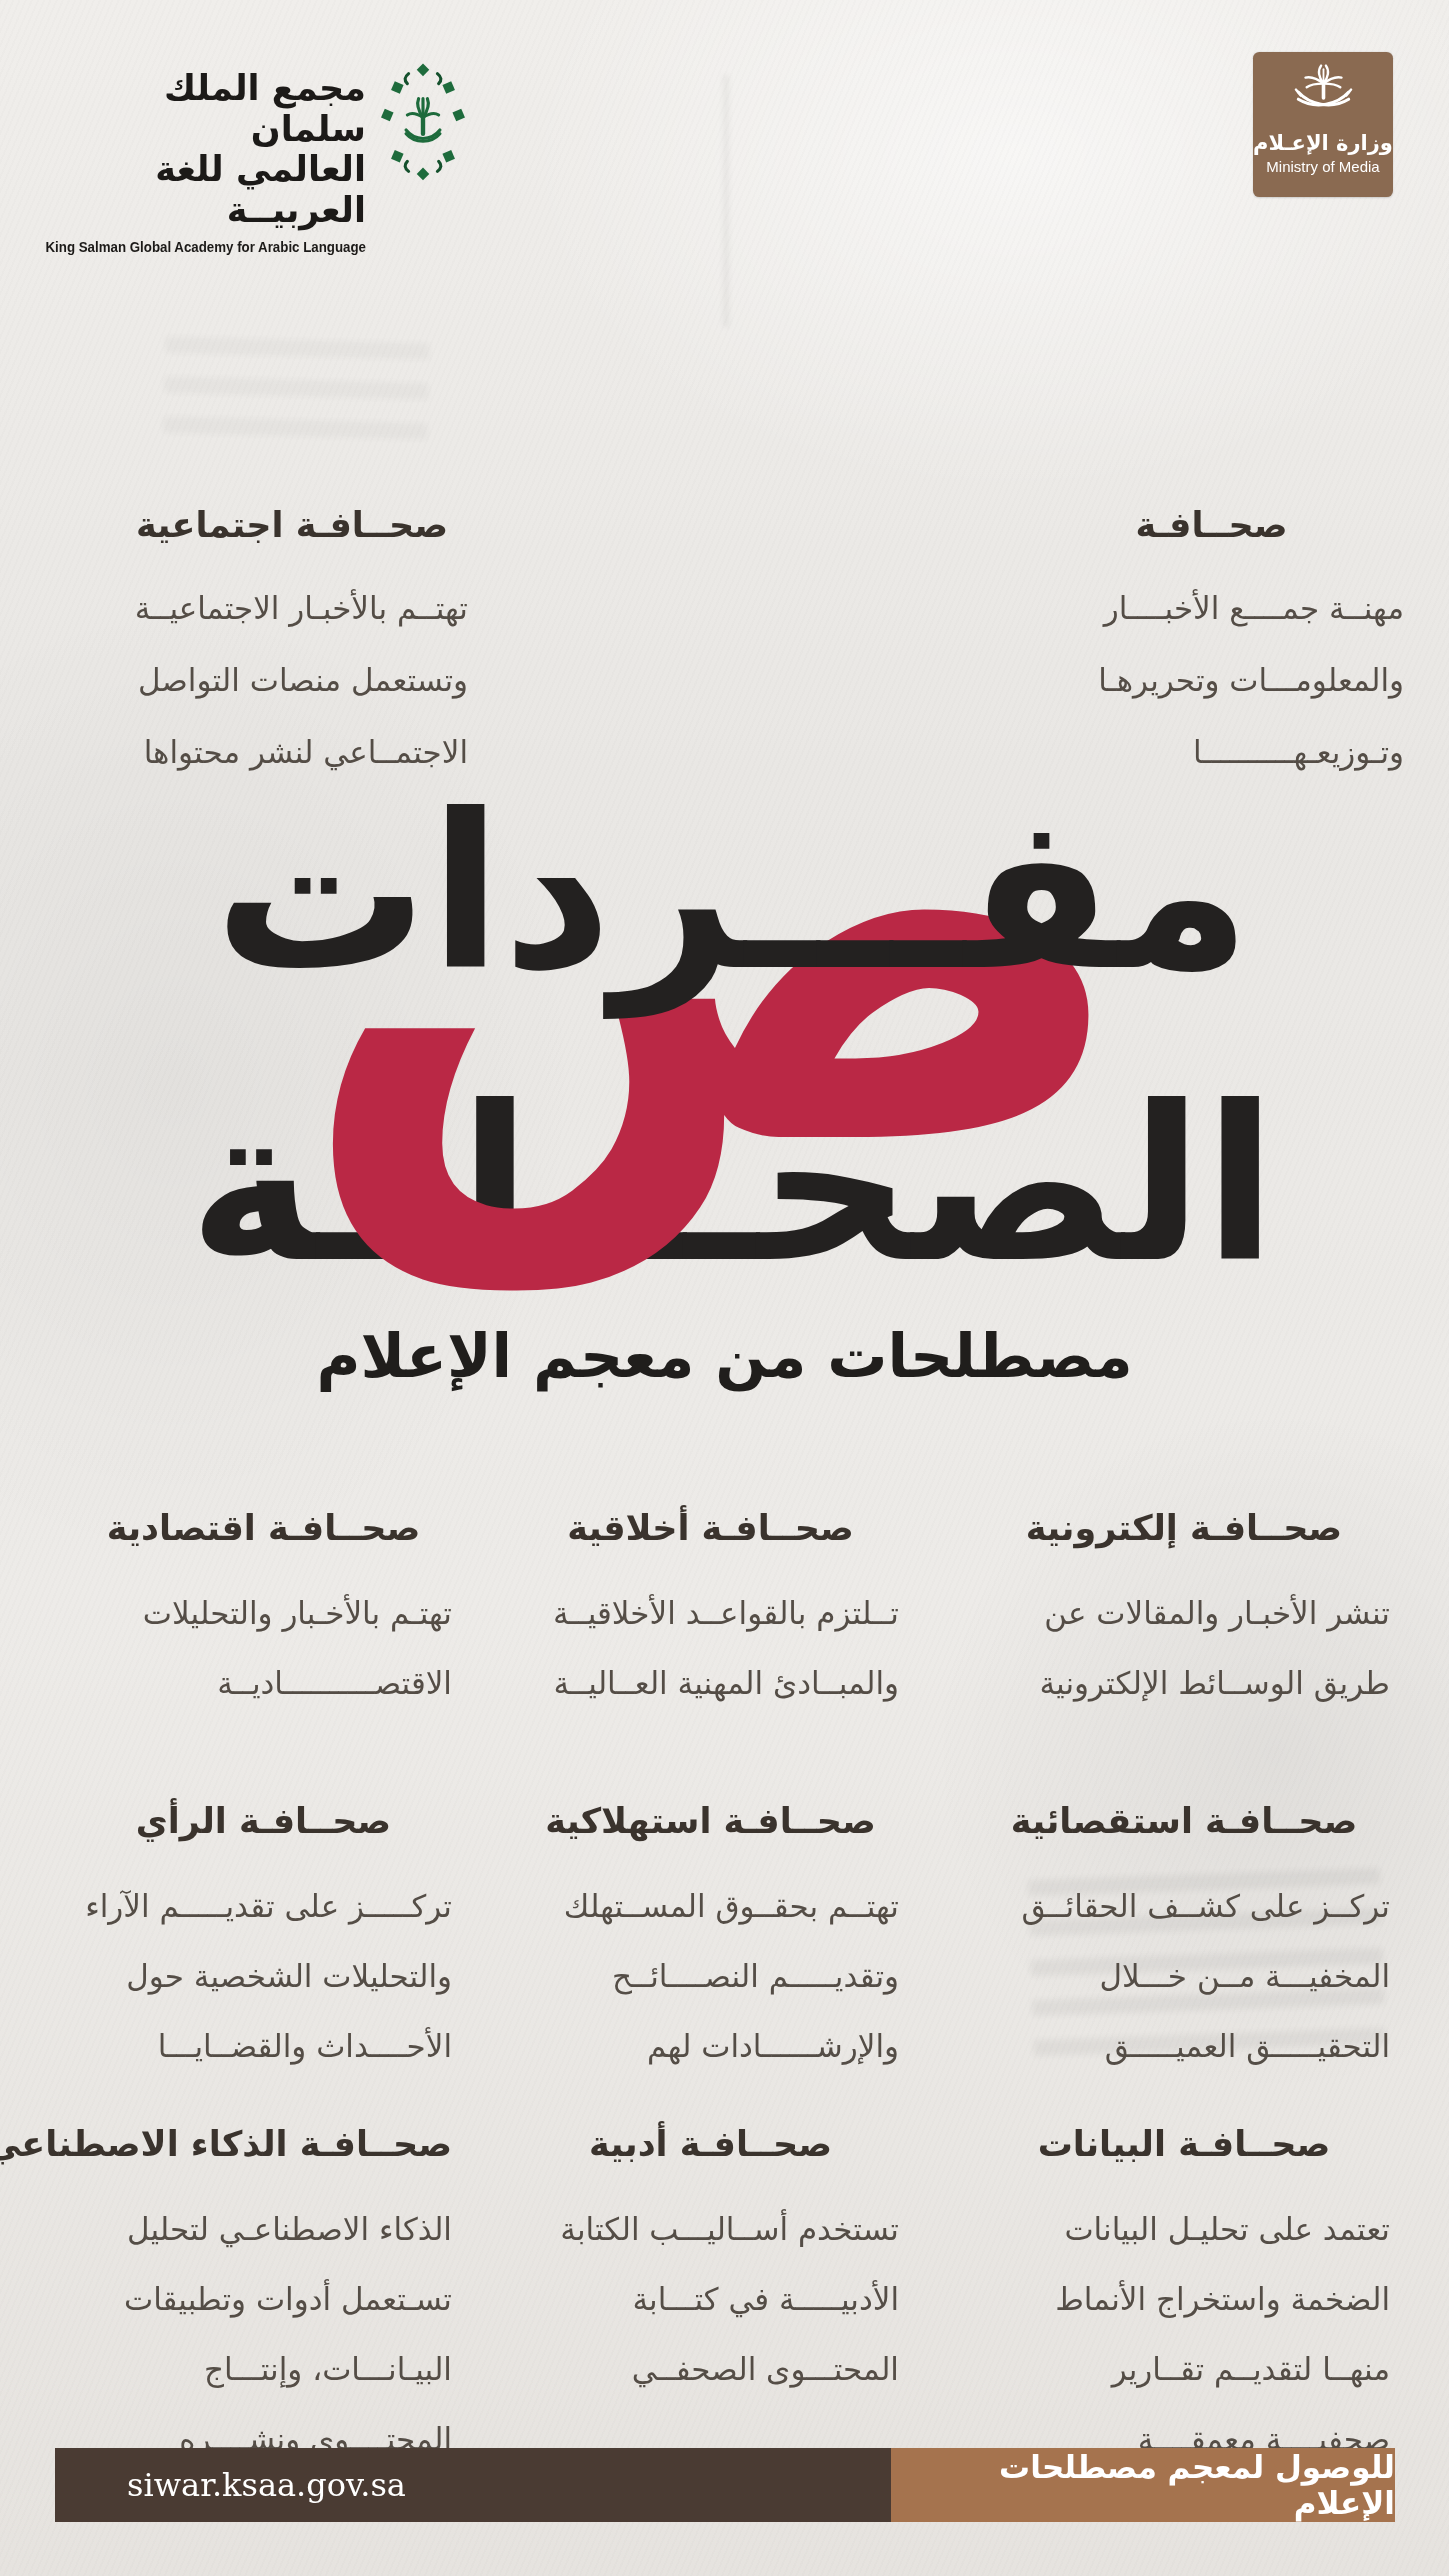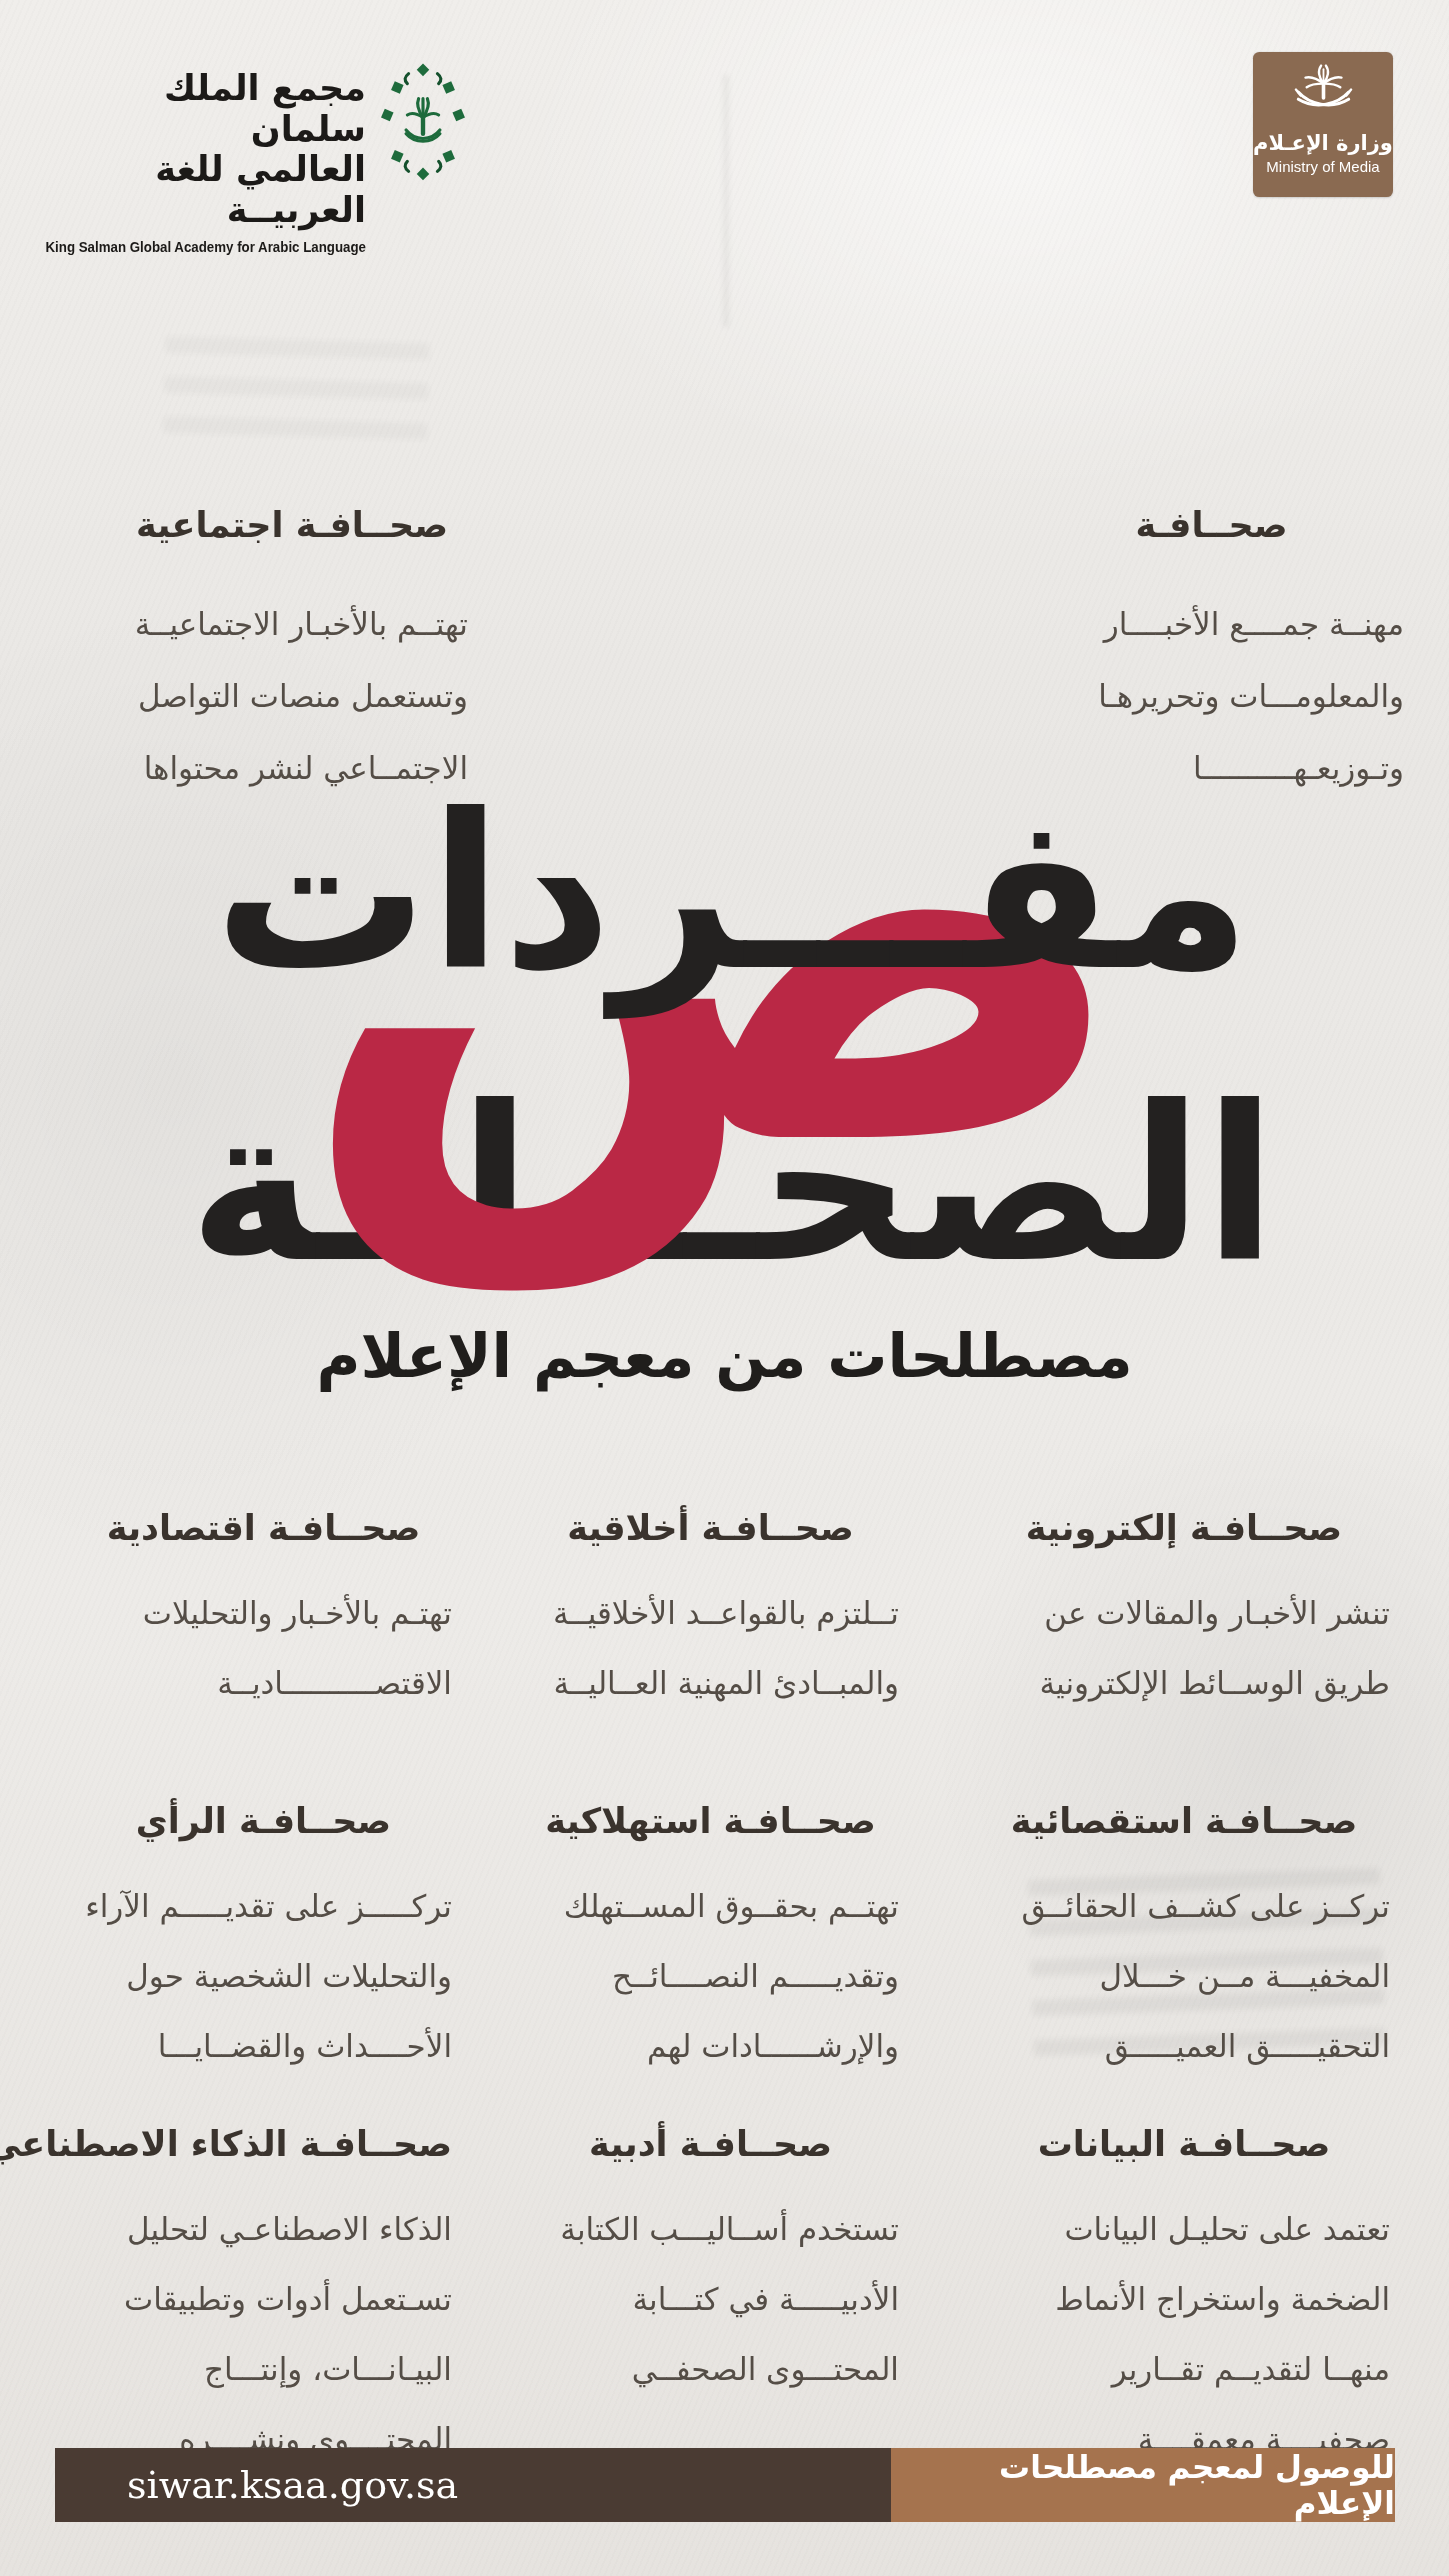--- a/index.html
+++ b/index.html
@@ -32,21 +32,21 @@
   .ministry-ar{font-size:21px;font-weight:bold;margin-top:1.3px;}
   .ministry-en{font-size:15px;margin-top:2.5px;font-family:"Liberation Sans",sans-serif;}
 
   
   .term{position:absolute;}
   .term-title{margin:0;font-size:35px;font-weight:bold;color:#3a332d;text-align:center;
     line-height:50px;white-space:nowrap;}
   .term-line{font-size:31px;color:#544d46;line-height:72px;white-space:nowrap;text-align:right;}
   .center-lines .term-line{text-align:center;}
   .gap0 .term-title{margin-bottom:0;}
-  .gap60 .term-title{margin-bottom:38px;}
+  .gap60 .term-title{margin-bottom:22px;}
 
   .t-auto{left:538px;top:368px;width:308px;}
   .t-social{left:116px;top:500px;width:352px;}
   .t-press{left:1019px;top:500px;width:385px;}
 
   
   .big-line{position:absolute;left:8px;width:100%;text-align:center;font-weight:bold;
     color:#232120;font-size:214px;line-height:1.08;white-space:nowrap;}
   .big-line1{top:777px;z-index:4;}
   .big-line2{top:1069px;z-index:2;}
@@ -59,21 +59,21 @@
   .grid-cell .term-line{line-height:70px;}
   .grid-cell .term-title{margin-bottom:25px;}
   .r1{top:1503px;} .r2{top:1796px;} .r3{top:2119px;}
   .col-right{left:978px;width:412px;}
   .col-mid{left:522px;width:377px;}
   .col-left{left:75px;width:377px;}
 
   
   .footer{position:absolute;left:55px;top:2448px;width:1340px;height:74px;display:flex;direction:ltr;}
   .footer-dark{width:836px;background:#4a3b33;color:#fff;display:flex;align-items:center;
-    padding-left:72px;box-sizing:border-box;font-family:"DejaVu Serif",serif;font-size:38px;}
+    padding-left:72px;box-sizing:border-box;font-family:"DejaVu Serif",serif;font-size:32px;}
   .footer-light{flex:1;background:#a5734e;color:#fff;display:flex;align-items:center;
     justify-content:center;font-size:31px;font-weight:bold;}
   .footer a{color:#fff;text-decoration:none;}
 </style>
 </head>
 <body>
 
 <div class="poster">
   <div class="texture"></div>
   <div class="ghost ghost-a"></div>

